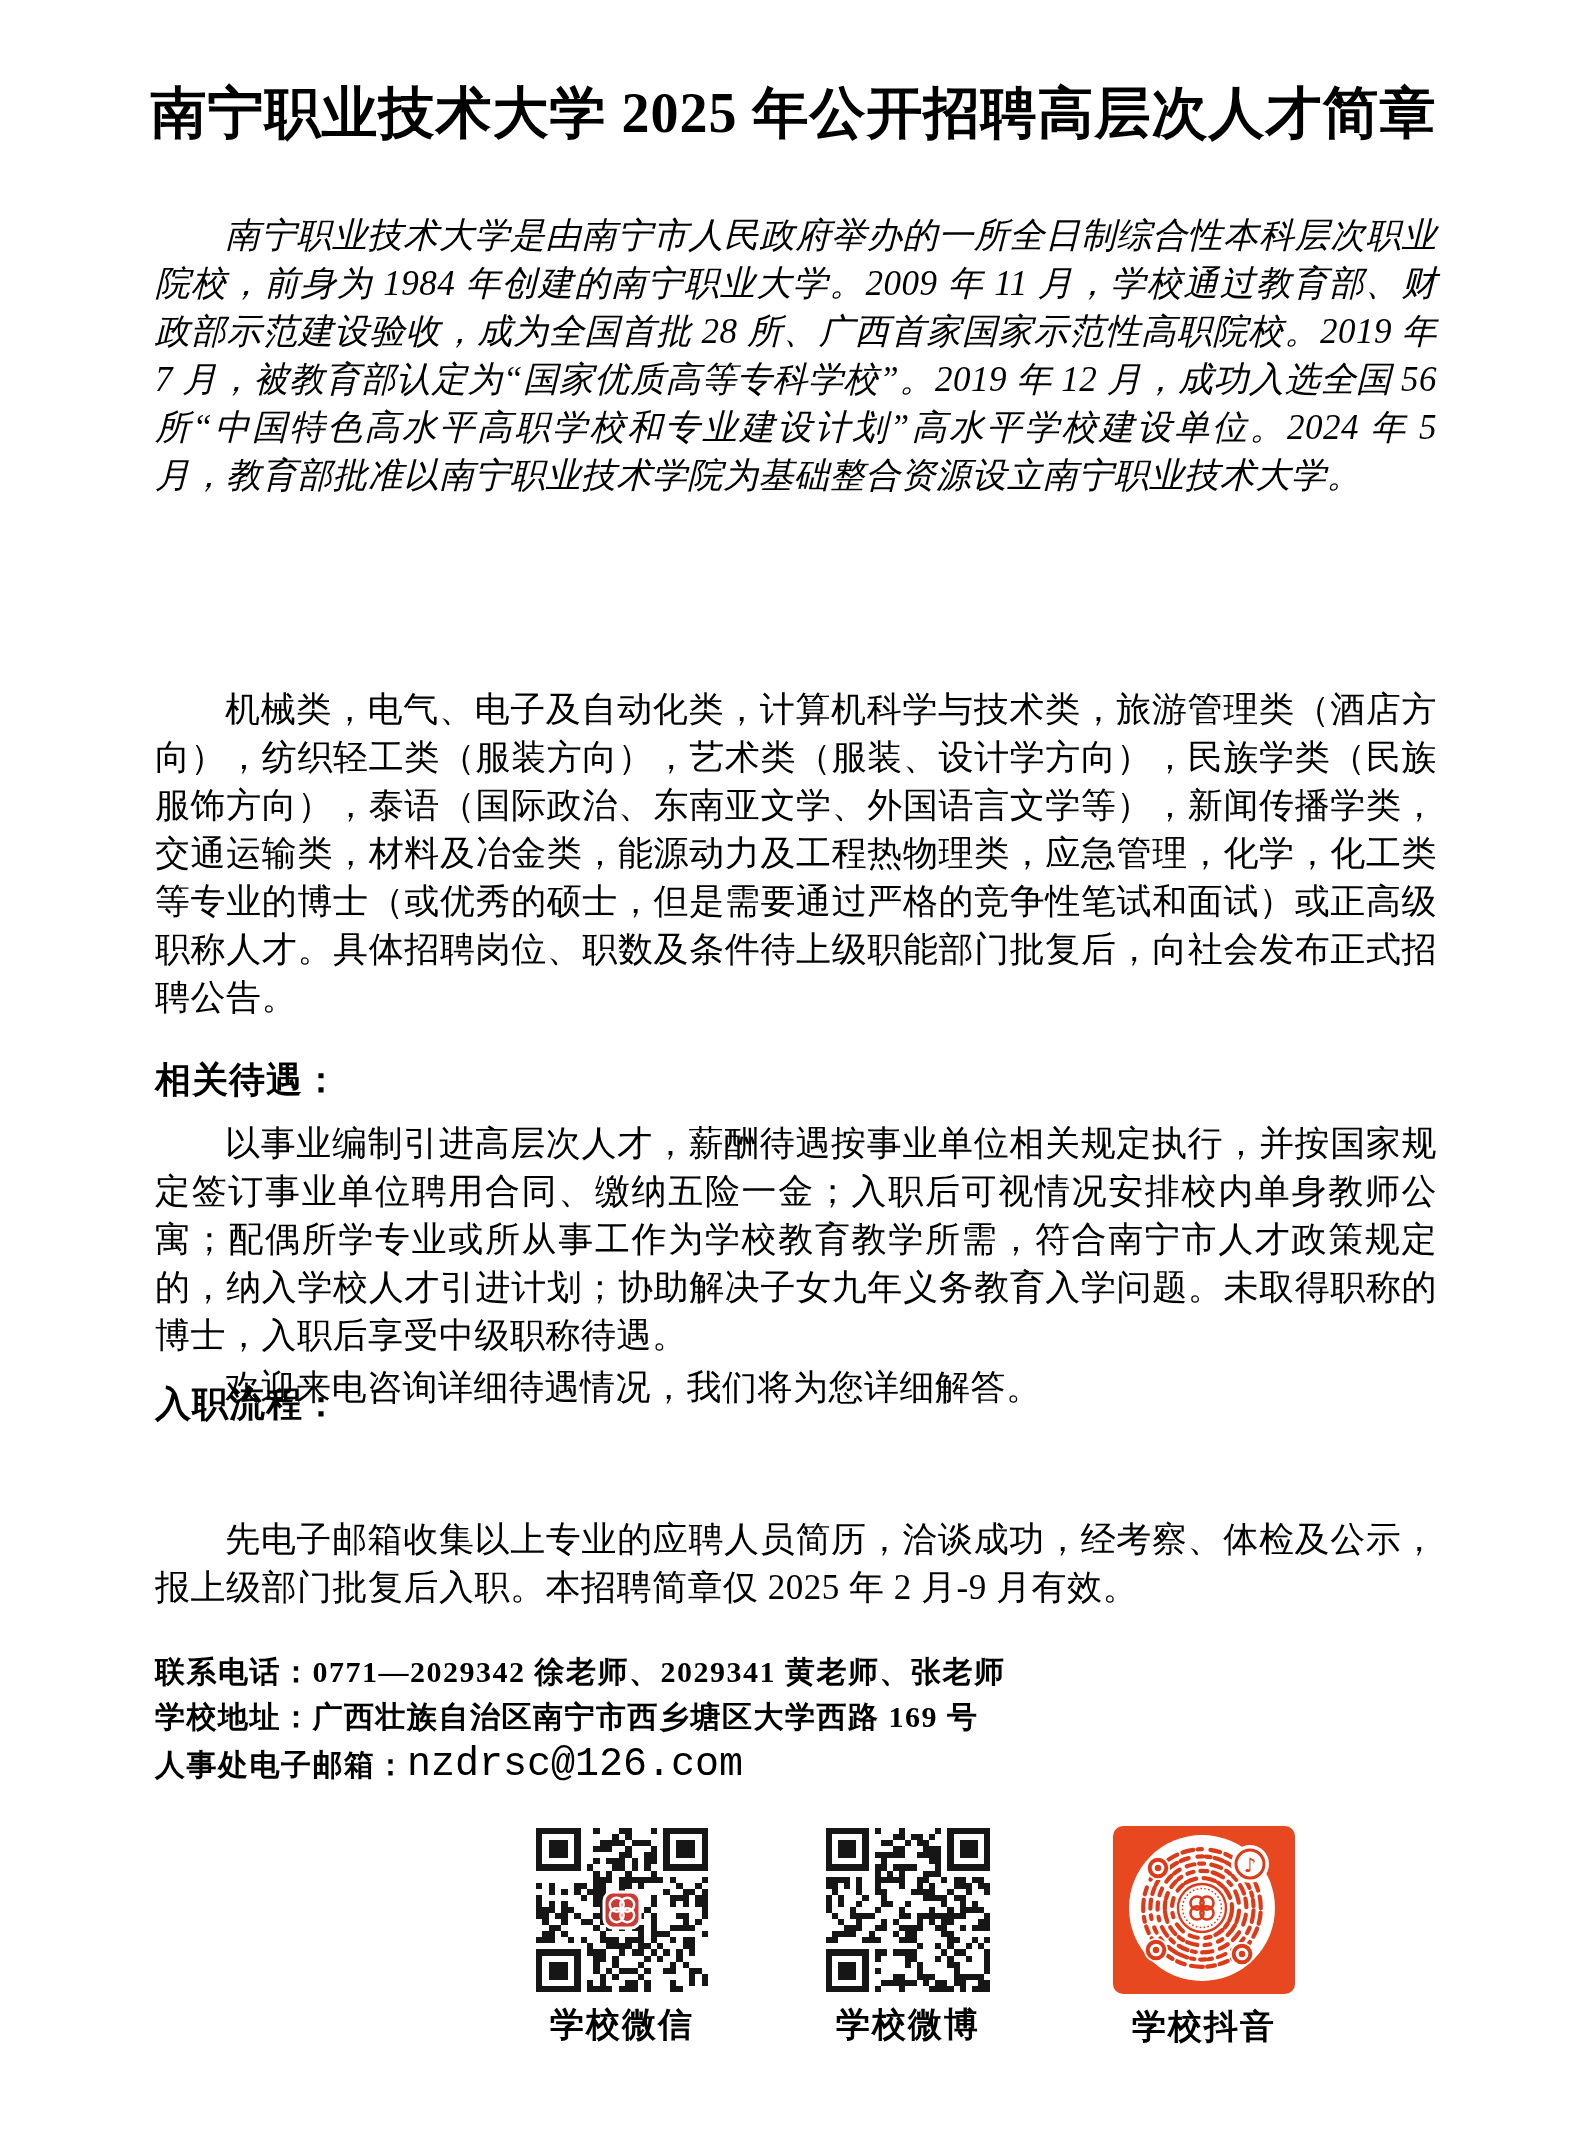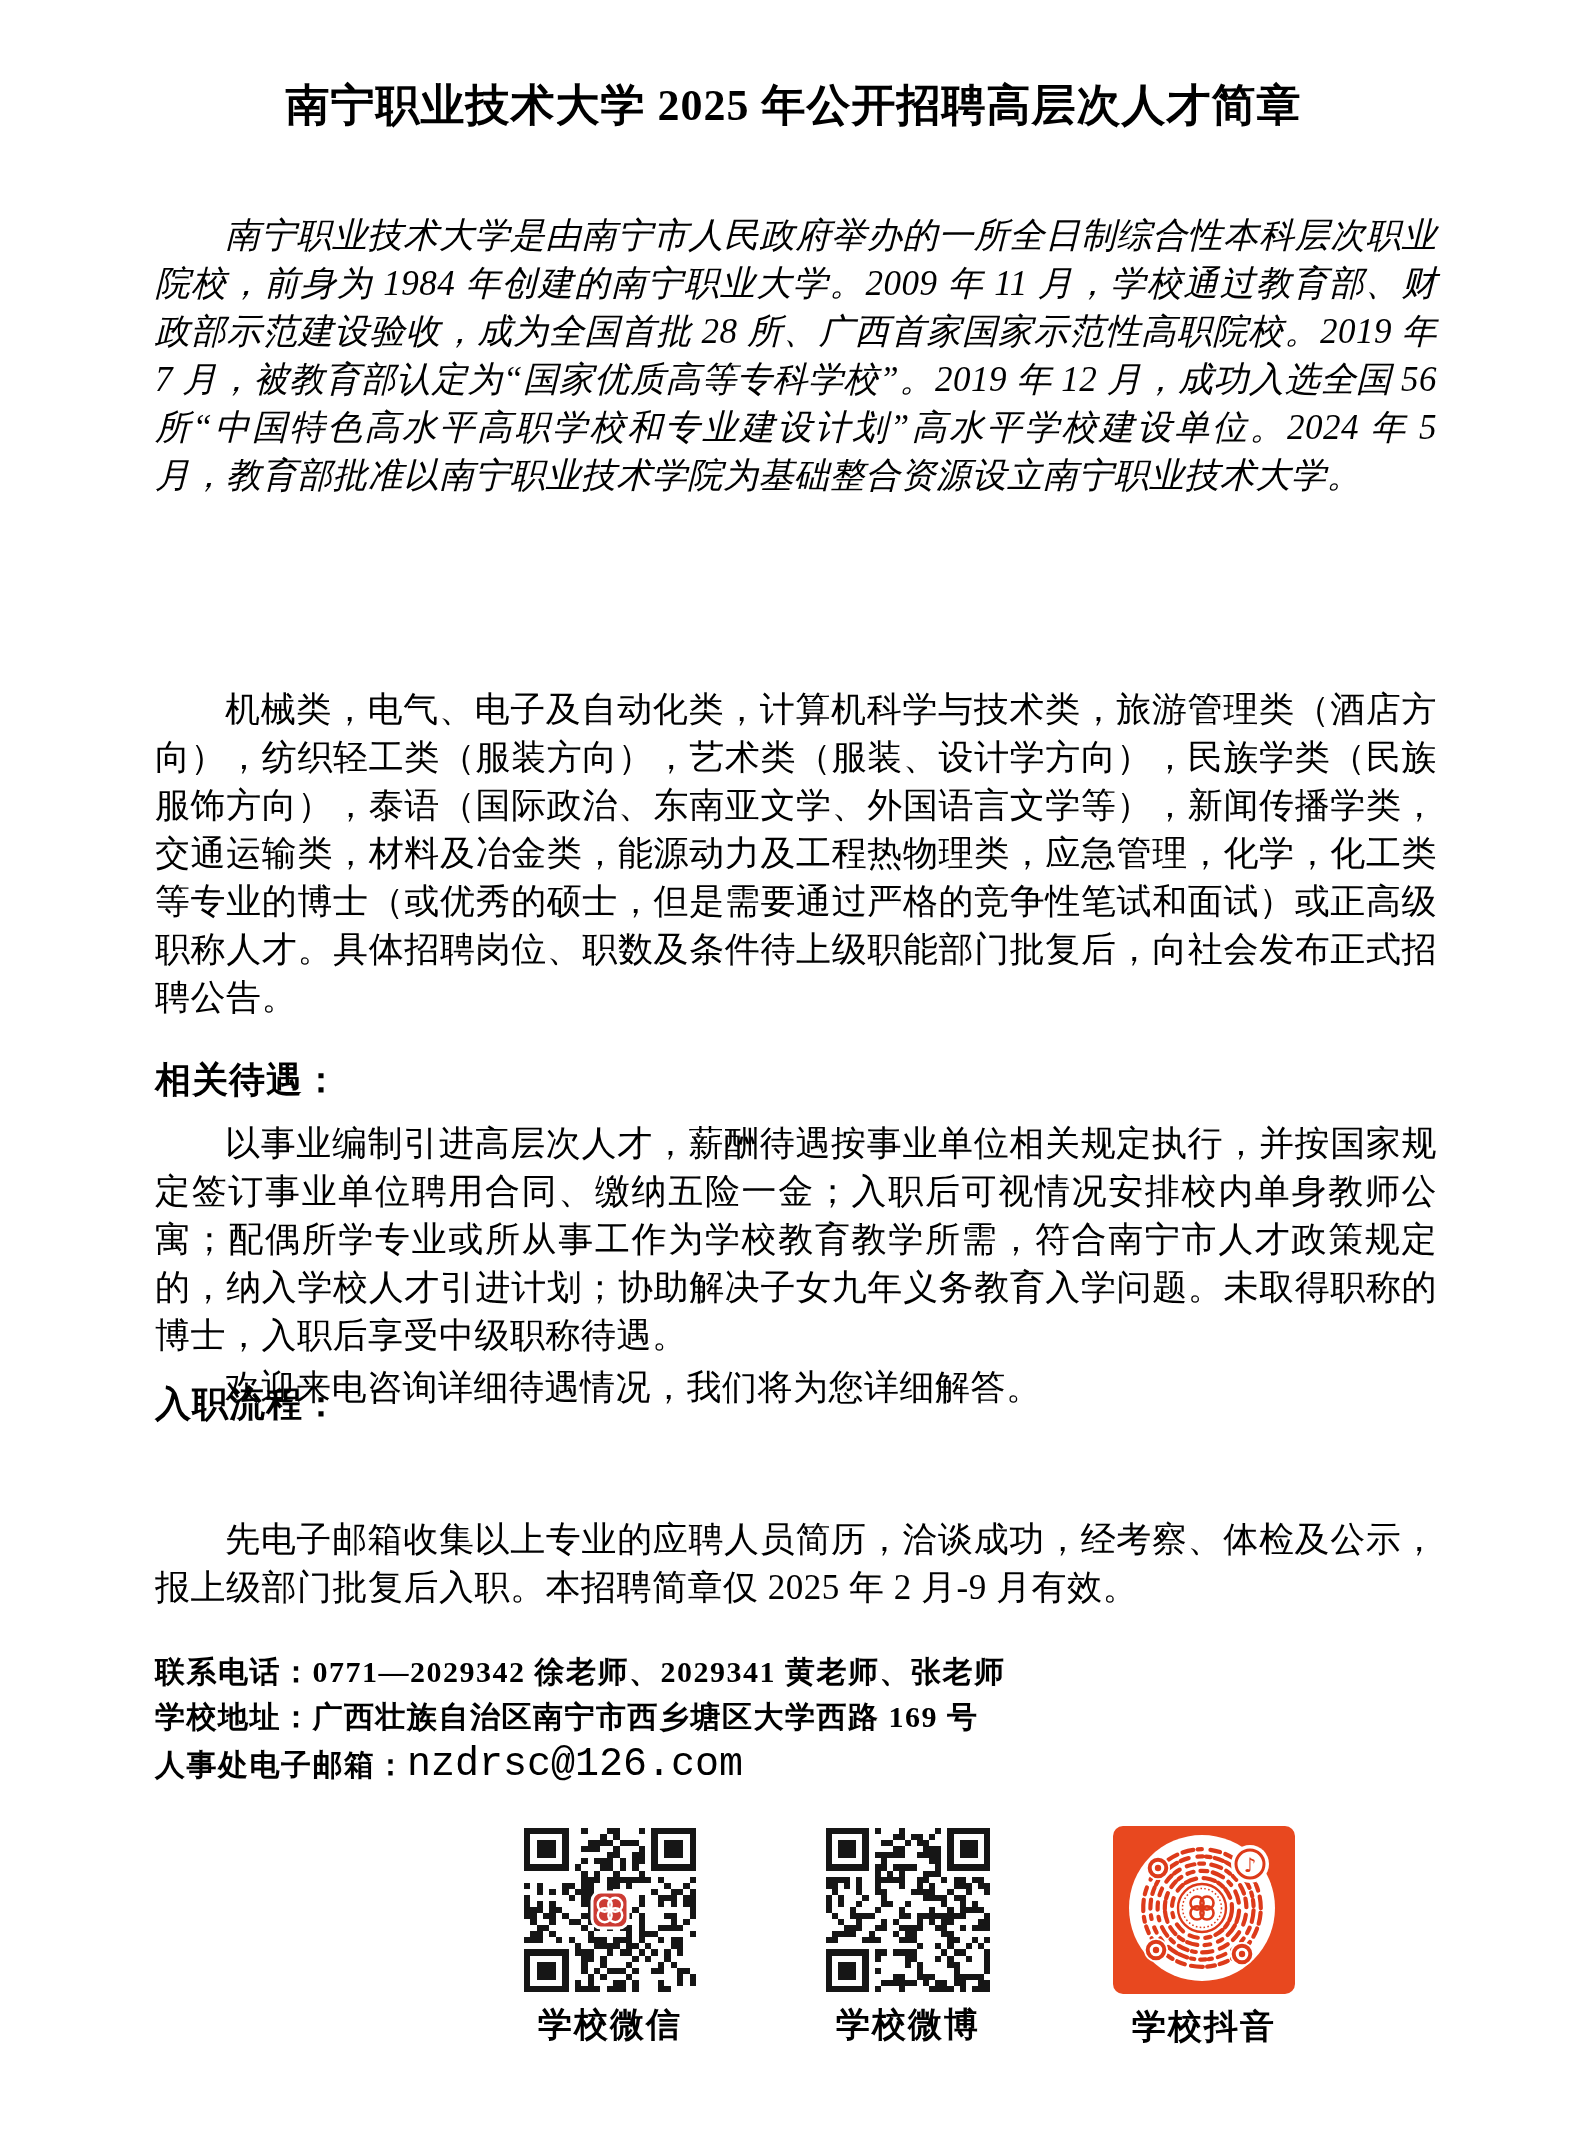--- a/index.html
+++ b/index.html
@@ -8,21 +8,21 @@
     width:1587px;height:2132px;
     background:#ffffff;
     font-family:"Liberation Serif","DejaVu Serif",serif;
     color:#000;
     overflow:hidden;
   }
   .abs{position:absolute;}
   .doc-title{
     left:0;right:0;top:76px;
     text-align:center;
-    font-size:44px;font-weight:bold;
+    font-size:56px;font-weight:bold;
     letter-spacing:1px;
     white-space:nowrap;
   }
   .body-text{
     left:155px;width:1282px;
     font-size:35px;line-height:48px;
     text-align:justify;
     letter-spacing:0.5px;
   }
   .indent{text-indent:70px;}
@@ -78,21 +78,21 @@
   <div class="abs contact-line" style="top:1652px;">
     <span>联系电话：</span><span>0771—2029342 徐老师、2029341 黄老师、张老师</span>
   </div>
   <div class="abs contact-line" style="top:1697px;">
     <span>学校地址：</span><span>广西壮族自治区南宁市西乡塘区大学西路 169 号</span>
   </div>
   <div class="abs contact-line" style="top:1742px;">
     <span>人事处电子邮箱：</span><span class="email-value">nzdrsc@126.com</span>
   </div>
 
-  <div class="qr-fig" style="left:524px;top:1828px;width:172px;">
+  <div class="qr-fig" style="left:536px;top:1828px;width:172px;">
     <span class="qr-box" style="width:172px;height:164px;">
       <svg id="qr1" width="172" height="164" viewBox="0 0 27 27" preserveAspectRatio="none" shape-rendering="crispEdges">
           <rect width="27" height="27" fill="#fff"></rect>
           <g fill="#161616">
             <rect x="9" y="0" width="1" height="1"></rect>
             <rect x="13" y="0" width="1" height="1"></rect>
             <rect x="14" y="0" width="1" height="1"></rect>
             <rect x="18" y="0" width="1" height="1"></rect>
             <rect x="12" y="1" width="1" height="1"></rect>
             <rect x="14" y="1" width="1" height="1"></rect>

